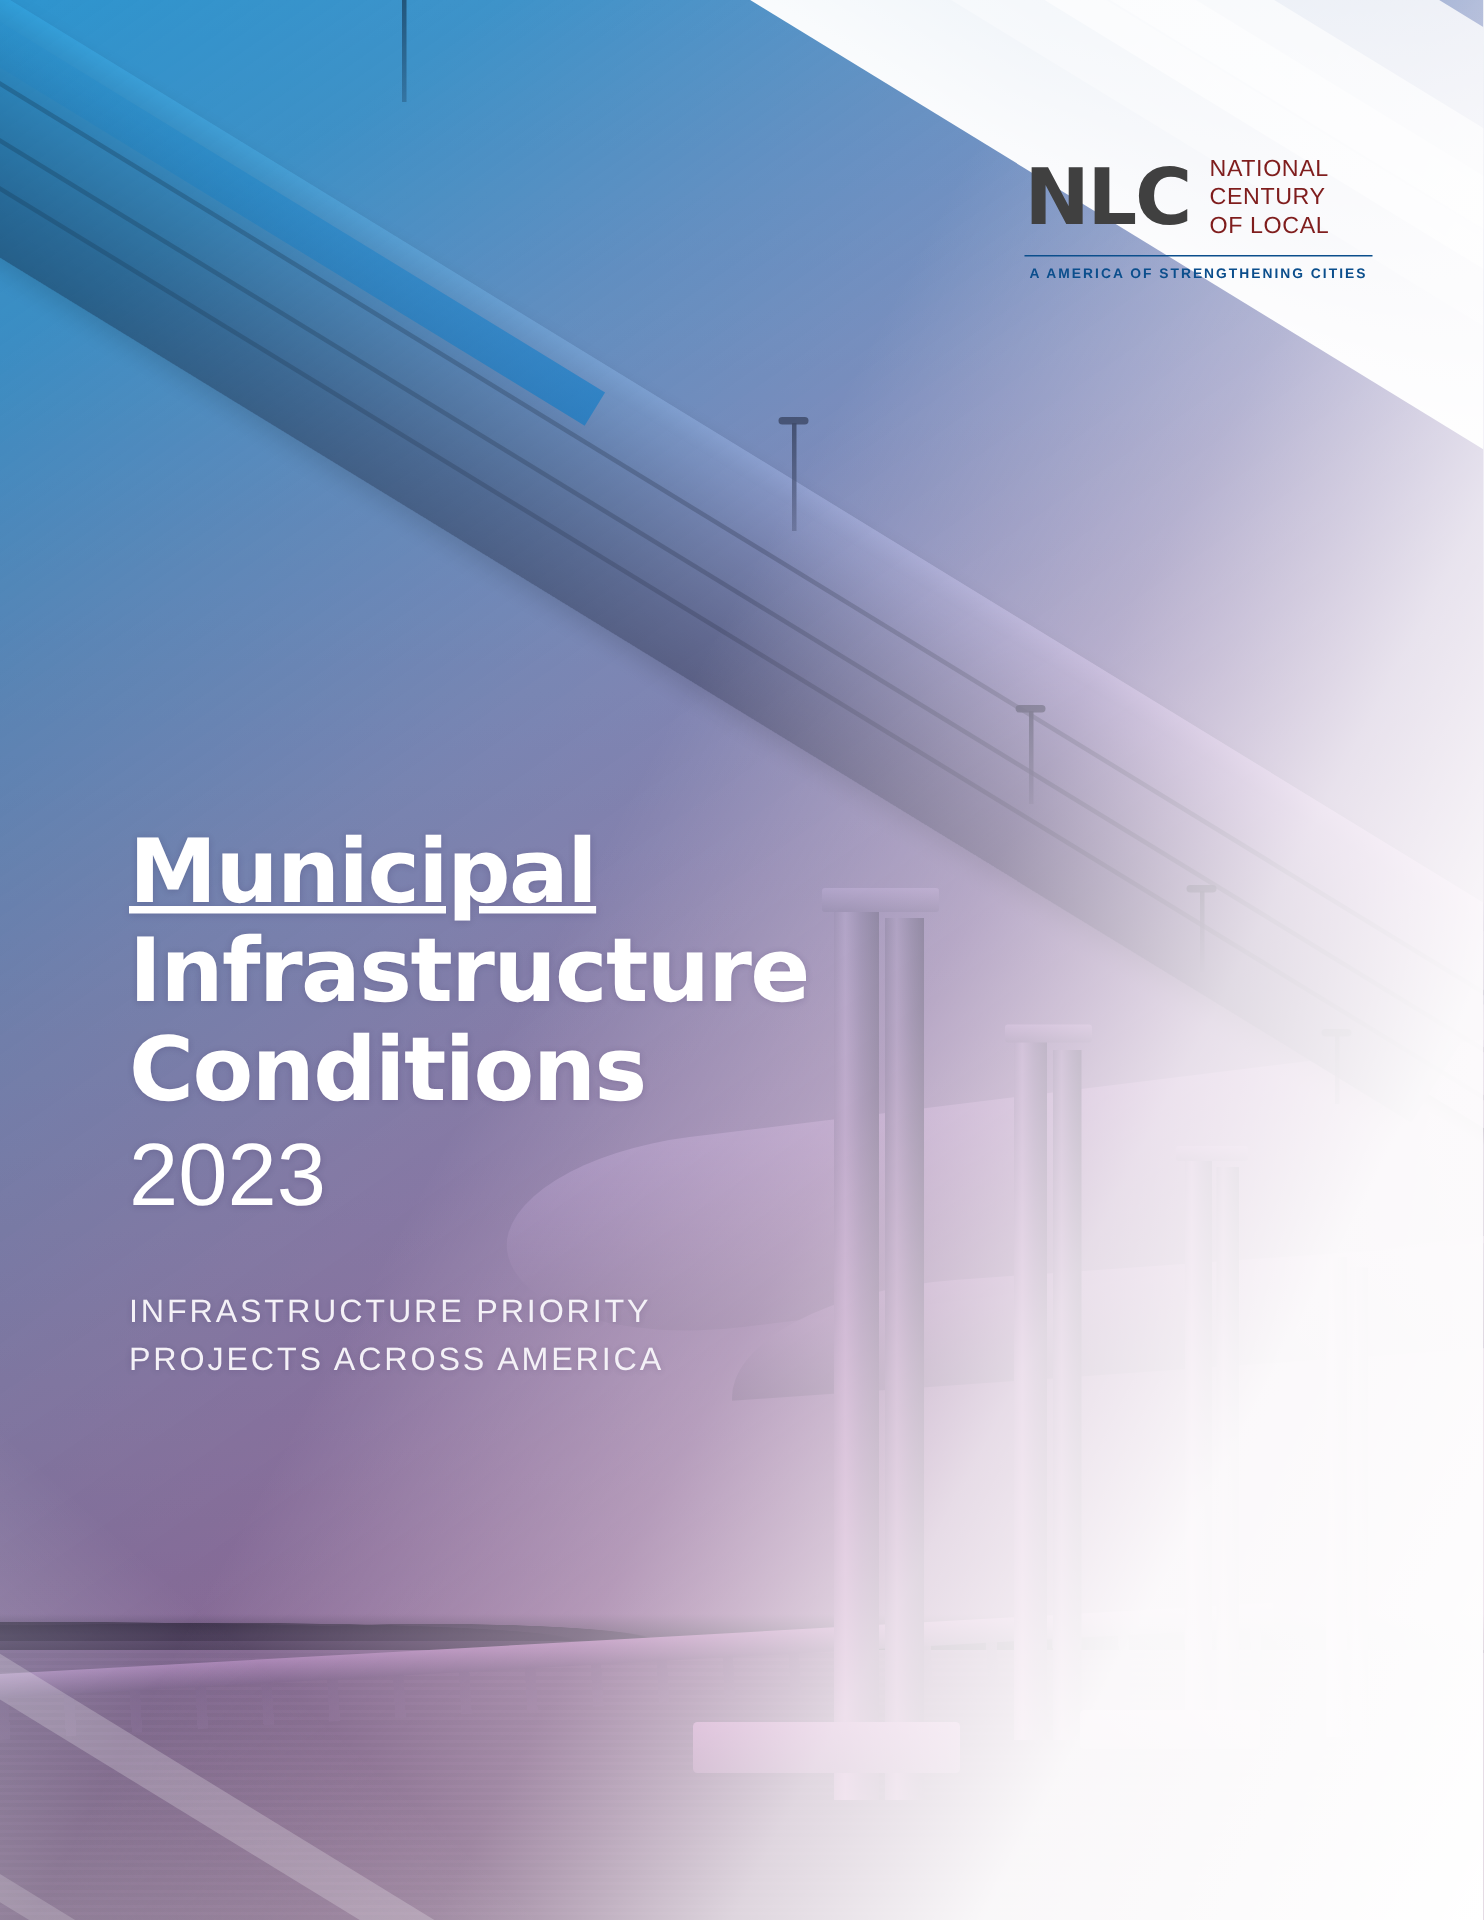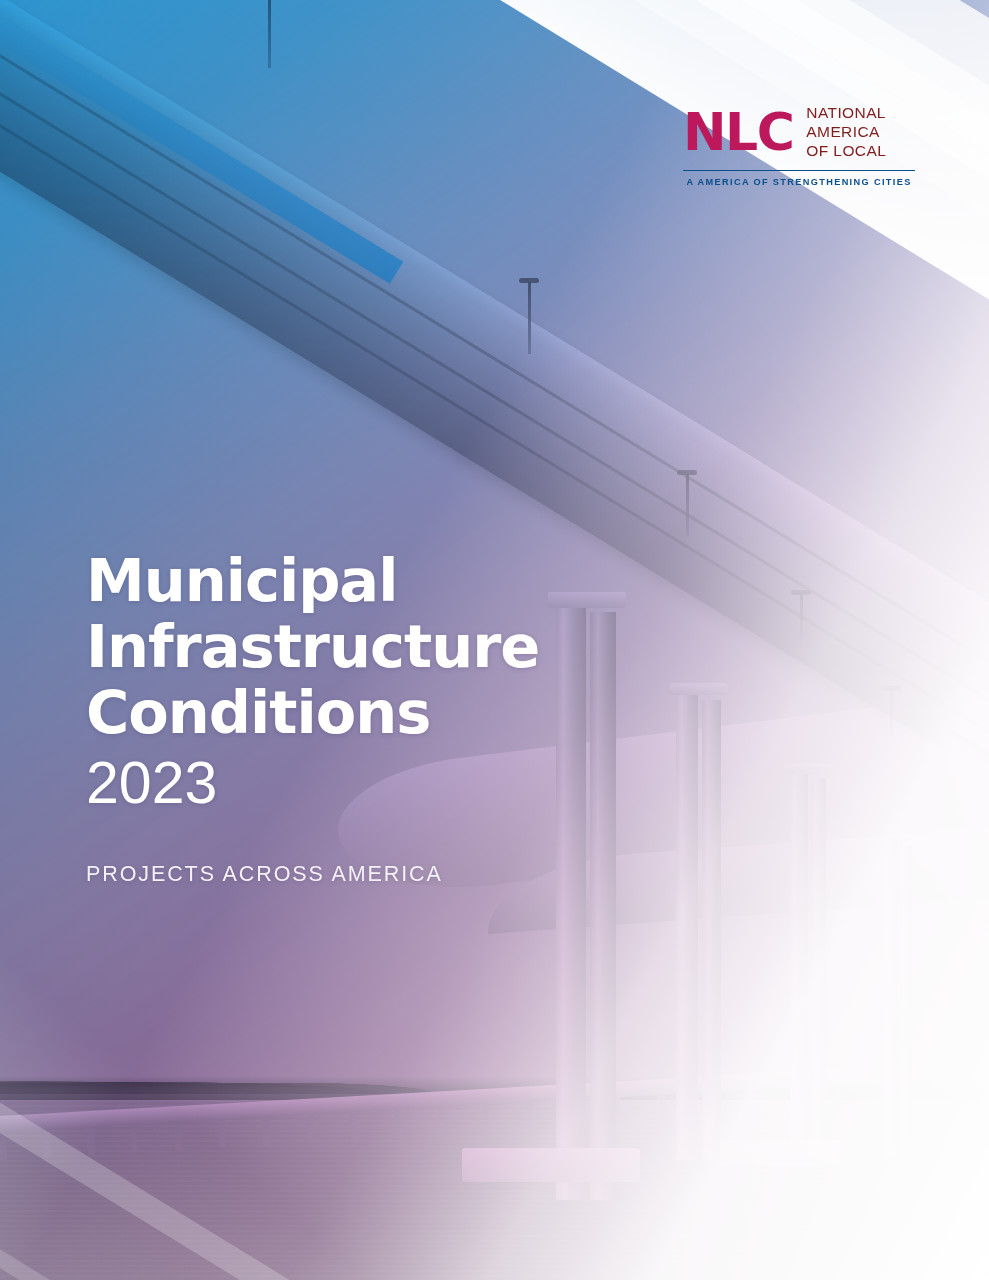--- a/index.html
+++ b/index.html
@@ -263,21 +263,21 @@
   }
   .logo-row {
     display: flex;
     align-items: center;
     gap: 13px;
   }
   .logo-mark {
     font-size: 52px;
     font-weight: 700;
     letter-spacing: -1.5px;
-    color: #be185d;
+    color: #404040;
     line-height: 1;
     font-family: "DejaVu Sans", sans-serif;
   }
   .logo-words {
     color: #7f1d1d;
     font-size: 15.5px;
     font-weight: 400;
     line-height: 1.22;
     letter-spacing: .4px;
     font-family: "Liberation Sans", sans-serif;
@@ -405,33 +405,34 @@
                 background:rgba(255,255,255,.22);"></div>
     <div class="band" style="left:-260px; top:1090px; width:900px; height:16px;
                 background:rgba(255,255,255,.18);"></div>
   </div>
 
   <div class="logo">
     <div class="logo-row">
       <div class="logo-mark">NLC</div>
       <div class="logo-words">
         <div>NATIONAL</div>
-        <div>AMERICA</div>
+        <div>CENTURY</div>
         <div>OF LOCAL</div>
       </div>
     </div>
     <div class="logo-rule"></div>
     <div class="logo-tag">A AMERICA OF STRENGTHENING CITIES</div>
   </div>
 
   <div class="titleblock">
     <h1 class="title-main">
-      <span style="display:block;">Municipal</span>
+      <span style="display:block;text-decoration:underline;">Municipal</span>
       <span style="display:block;">Infrastructure</span>
       <span style="display:block;">Conditions</span>
     </h1>
     <div class="title-year">2023</div>
     <div class="subtitle">
+      <div>INFRASTRUCTURE PRIORITY</div>
       <div>PROJECTS ACROSS AMERICA</div>
     </div>
   </div>
 
 </div>
 
 </body></html>

